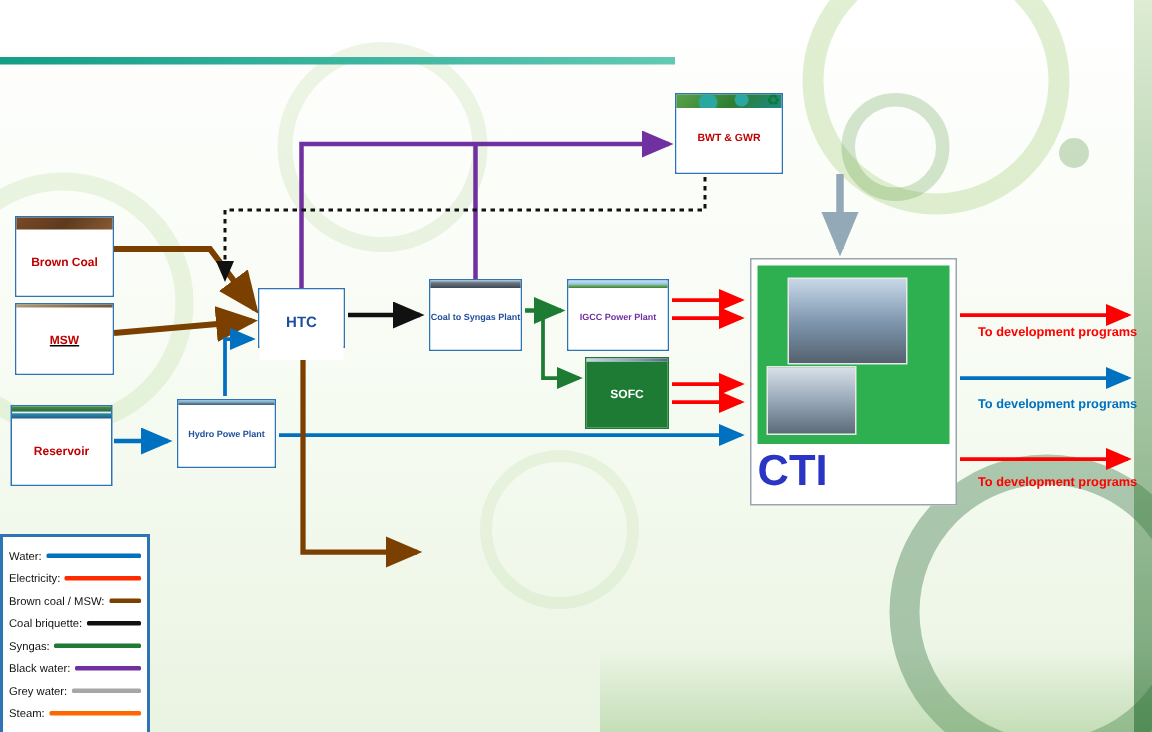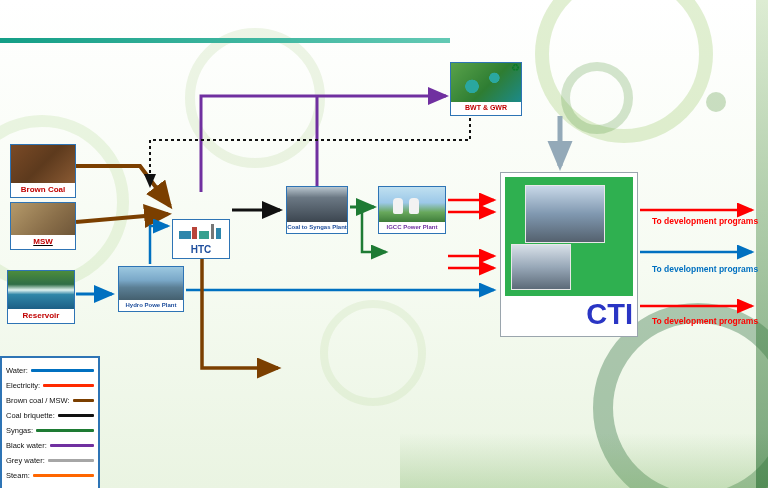--- a/index.html
+++ b/index.html
@@ -23,30 +23,30 @@
   .title{position:absolute;left:10px;top:2px;z-index:5;font-size:28px;font-weight:800;
     color:#28307e;letter-spacing:.5px;white-space:nowrap;}
   .title-bar{position:absolute;left:0;top:38px;width:450px;height:5px;z-index:5;
     background:linear-gradient(90deg,#139e86,#63c9b4);}
   
   .connectors{position:absolute;left:0;top:0;z-index:2;pointer-events:none;}
   
   .node{position:absolute;background:#fff;border:1px solid #2e74b5;box-sizing:border-box;
     display:flex;flex-direction:column;z-index:3;}
   .node .img{flex:1;position:relative;overflow:hidden;}
-  .node .lbl{text-align:center;font-weight:bold;line-height:1.25;padding:2px 0;background:#fff;}
+  .node .lbl{text-align:center;font-weight:bold;line-height:1.25;padding:17px 0;background:#fff;}
   .red{color:#c00000;font-size:8px;}
   .blue10{color:#1f4e9c;font-size:10px;}
   .blue6{color:#1f4e9c;font-size:6px;}
   .purple6{color:#7030a0;font-size:6px;}
   .red7{color:#c00000;font-size:7px;}
   .n-browncoal{left:10px;top:144px;width:66px;height:54px;}
   .n-msw{left:10px;top:202px;width:66px;height:48px;text-decoration:underline;}
   .n-reservoir{left:7px;top:270px;width:68px;height:54px;}
-  .n-htc{left:172px;top:192px;width:58px;height:40px;margin-top:27px;}
+  .n-htc{left:172px;top:192px;width:58px;height:40px;}
   .n-syngas{left:286px;top:186px;width:62px;height:48px;}
   .n-igcc{left:378px;top:186px;width:68px;height:48px;}
   .n-sofc{left:390px;top:238px;width:56px;height:48px;border-color:#1e7b34;}
   .n-bwt{left:450px;top:62px;width:72px;height:54px;}
   .n-hydro{left:118px;top:266px;width:66px;height:46px;}
   .n-hacsa{left:282px;top:344px;width:62px;height:50px;border-color:#1e7b34;}
   .img-browncoal{background:linear-gradient(135deg,#7a4a26,#5d3a1d 50%,#8a5a33);}
   .img-msw{background:linear-gradient(135deg,#b59a6a,#8a6f4a 60%,#6f5638);}
   .img-reservoir{background:linear-gradient(180deg,#4c8c3c 0%,#2f6e46 35%,#dff2ef 50%,#2f86a8 62%,#1c5f86 100%);}
   .img-htc{background:#fff;display:flex;align-items:center;justify-content:center;}
@@ -68,21 +68,21 @@
   .lbl-hacsa{background:#cfe8c8 !important;color:#c00000;font-size:8px;}
   
   .cti-box{position:absolute;left:500px;top:172px;width:138px;height:165px;z-index:3;
     background:#fff;border:1px solid #9aa5ad;box-sizing:border-box;padding:4px;
     display:flex;flex-direction:column;}
   .cti-green{flex:1;background:#2fb050;position:relative;}
   .cti-photo1{position:absolute;left:20px;top:8px;width:78px;height:56px;
     background:linear-gradient(180deg,#c8d8e8,#8098b0 50%,#54616e);border:1px solid #e8e8e8;}
   .cti-photo2{position:absolute;left:6px;bottom:6px;width:58px;height:44px;
     background:linear-gradient(180deg,#d8e0e8,#98a8b8 50%,#5c6a78);border:1px solid #e8e8e8;}
-  .cti-label{height:36px;text-align:right;font-size:29px;font-weight:800;color:#2a35c4;
+  .cti-label{height:36px;text-align:left;font-size:29px;font-weight:800;color:#2a35c4;
     line-height:36px;}
   
   .out{position:absolute;z-index:4;font-size:8.5px;font-weight:bold;white-space:nowrap;margin-top:28px;}
   .out1{left:652px;top:188px;} .out2{left:652px;top:236px;} .out3{left:652px;top:288px;}
   
   .legend{position:absolute;left:0;top:356px;width:100px;height:140px;z-index:5;
     background:#fff;border:2px solid #2e74b5;box-sizing:border-box;padding:5px 4px 0 4px;}
   .legend-row{display:flex;align-items:center;height:15px;}
   .legend-label{font-size:7.5px;color:#111;white-space:nowrap;}
   .legend-line{flex:1;height:3px;margin-left:3px;border-radius:1px;}
@@ -198,20 +198,24 @@
   </div>
 
   <div class="node n-igcc">
     <div class="img img-igcc">
       <div class="tower t1"></div>
       <div class="tower t2"></div>
     </div>
     <div class="lbl purple6">IGCC Power Plant</div>
   </div>
 
+  <div class="node n-sofc">
+    <div class="img img-sofc"></div>
+    <div class="lbl lbl-sofc">SOFC</div>
+  </div>
 
   <div class="node n-bwt">
     <div class="img img-bwt">
       <span class="recycle">♻</span>
     </div>
     <div class="lbl red7">BWT &amp; GWR</div>
   </div>
 
   <div class="node n-hydro">
     <div class="img img-hydro"></div>

